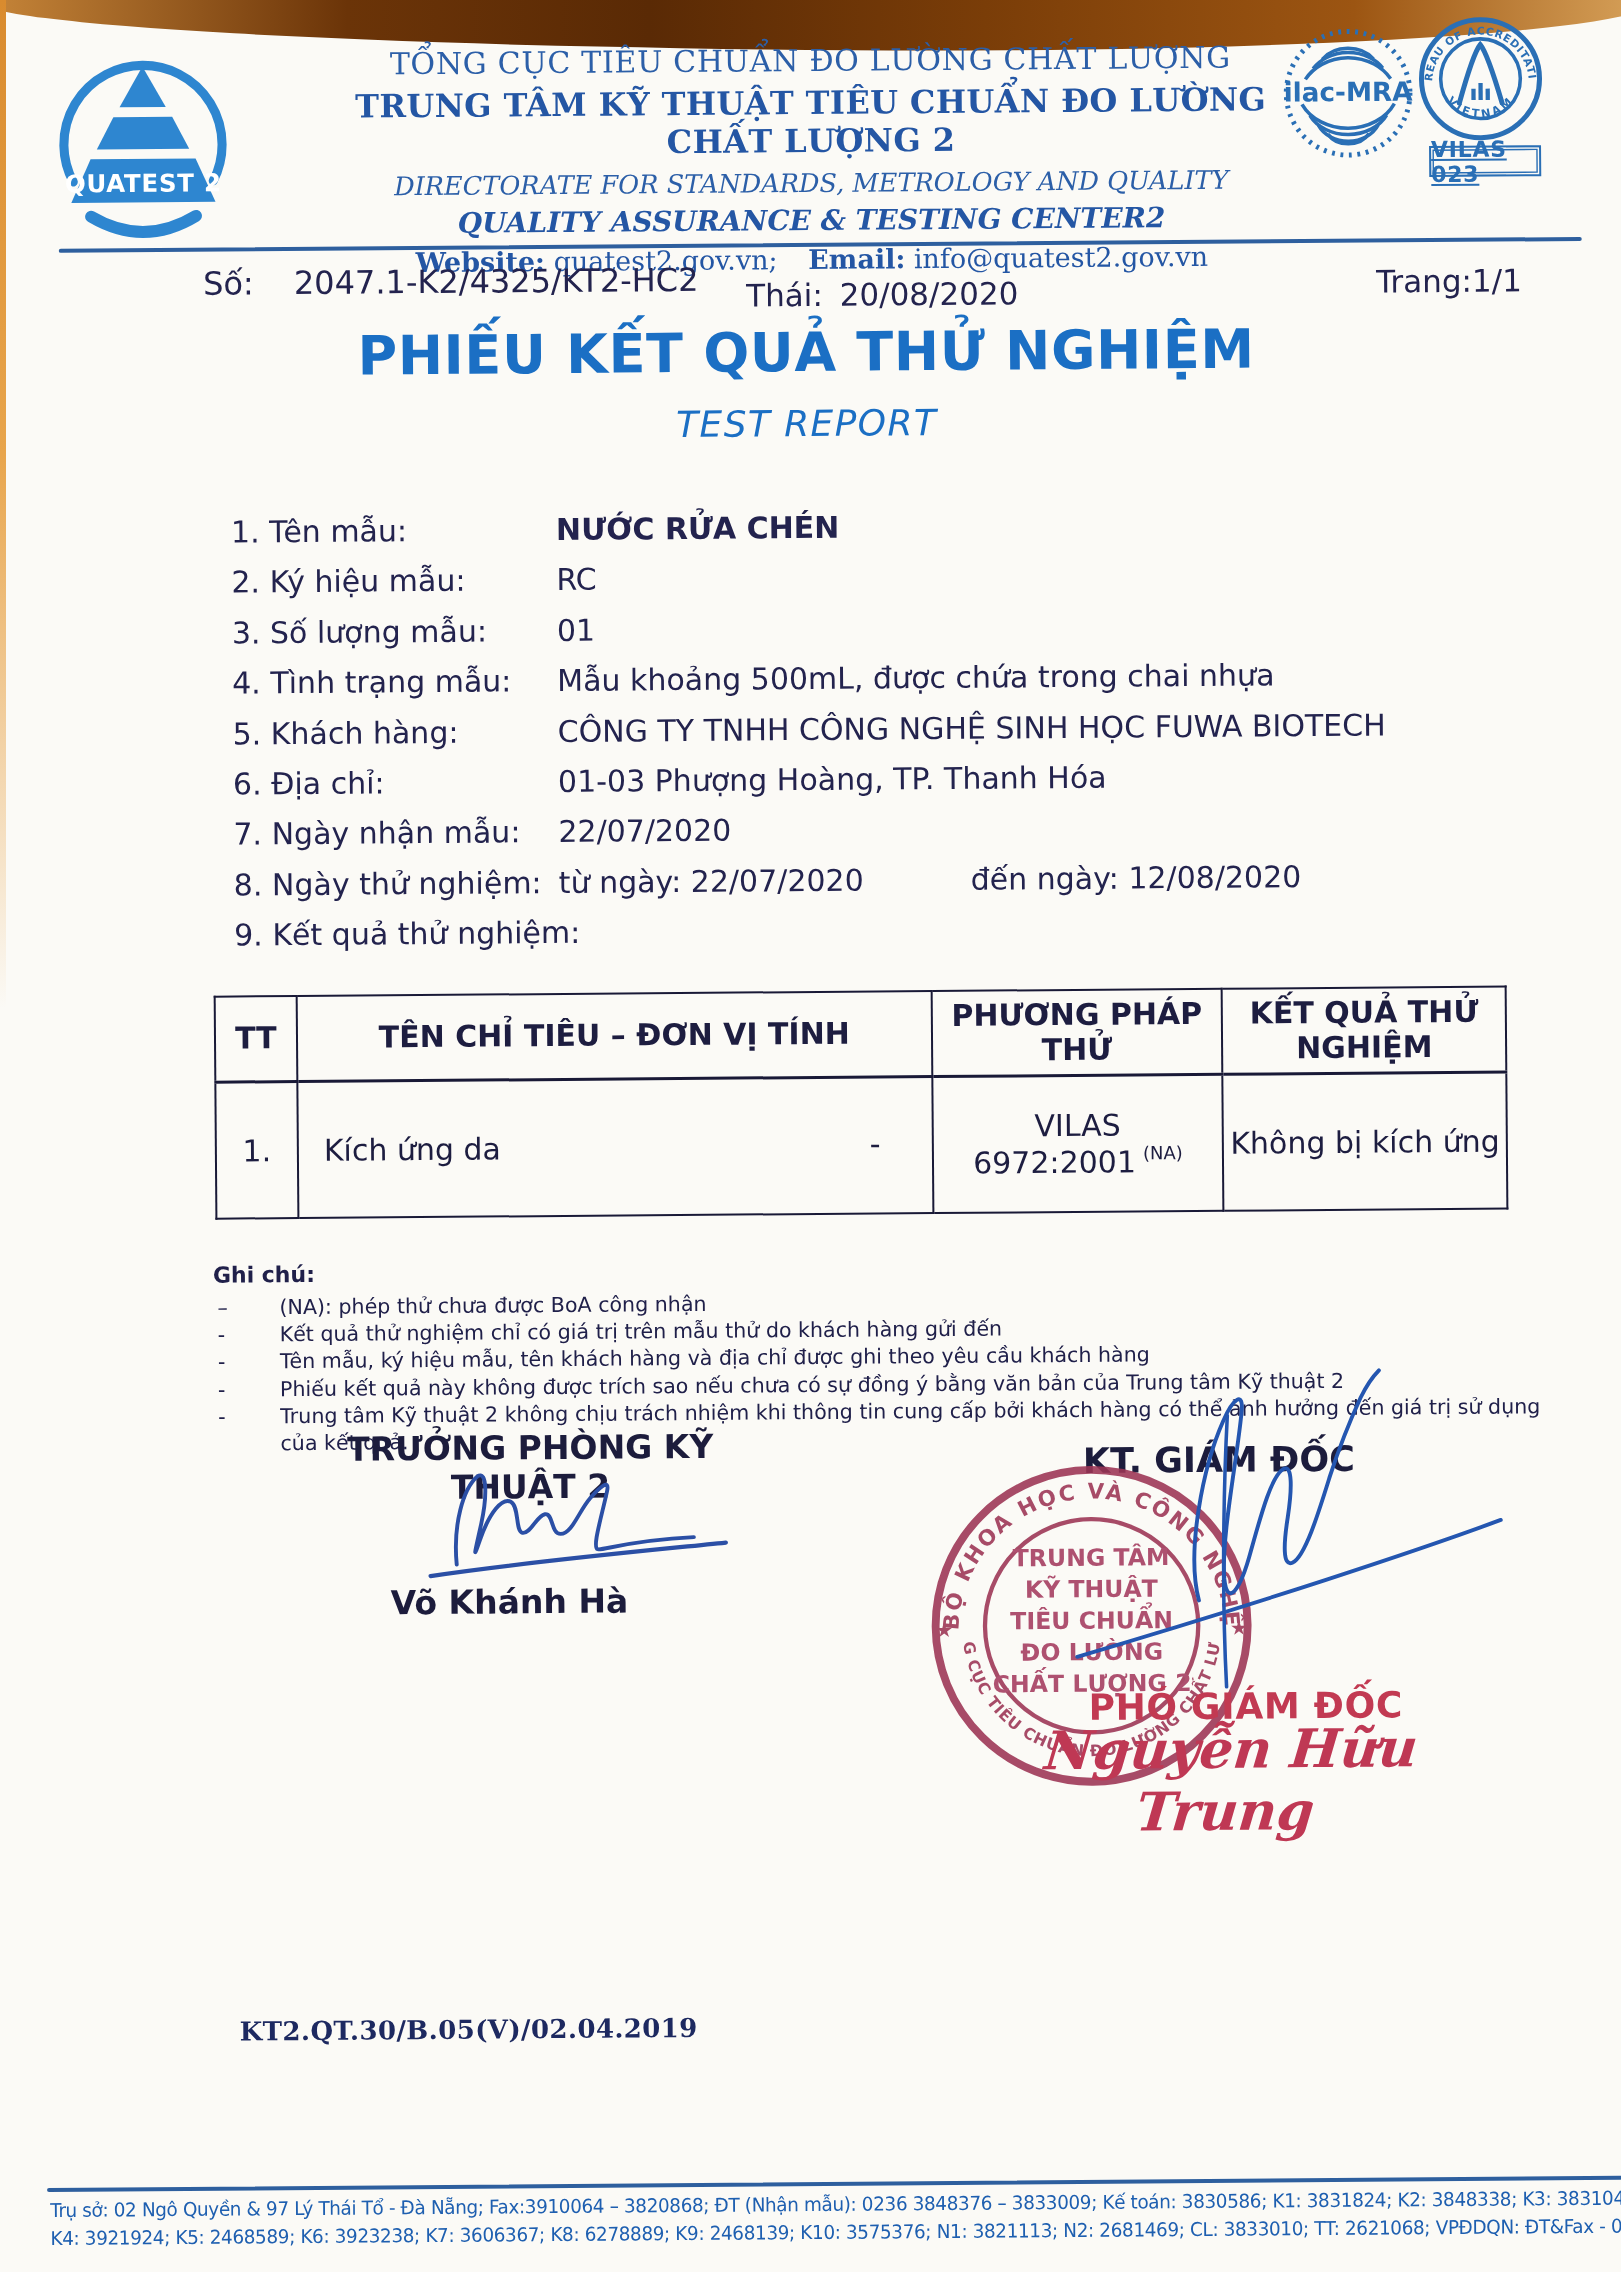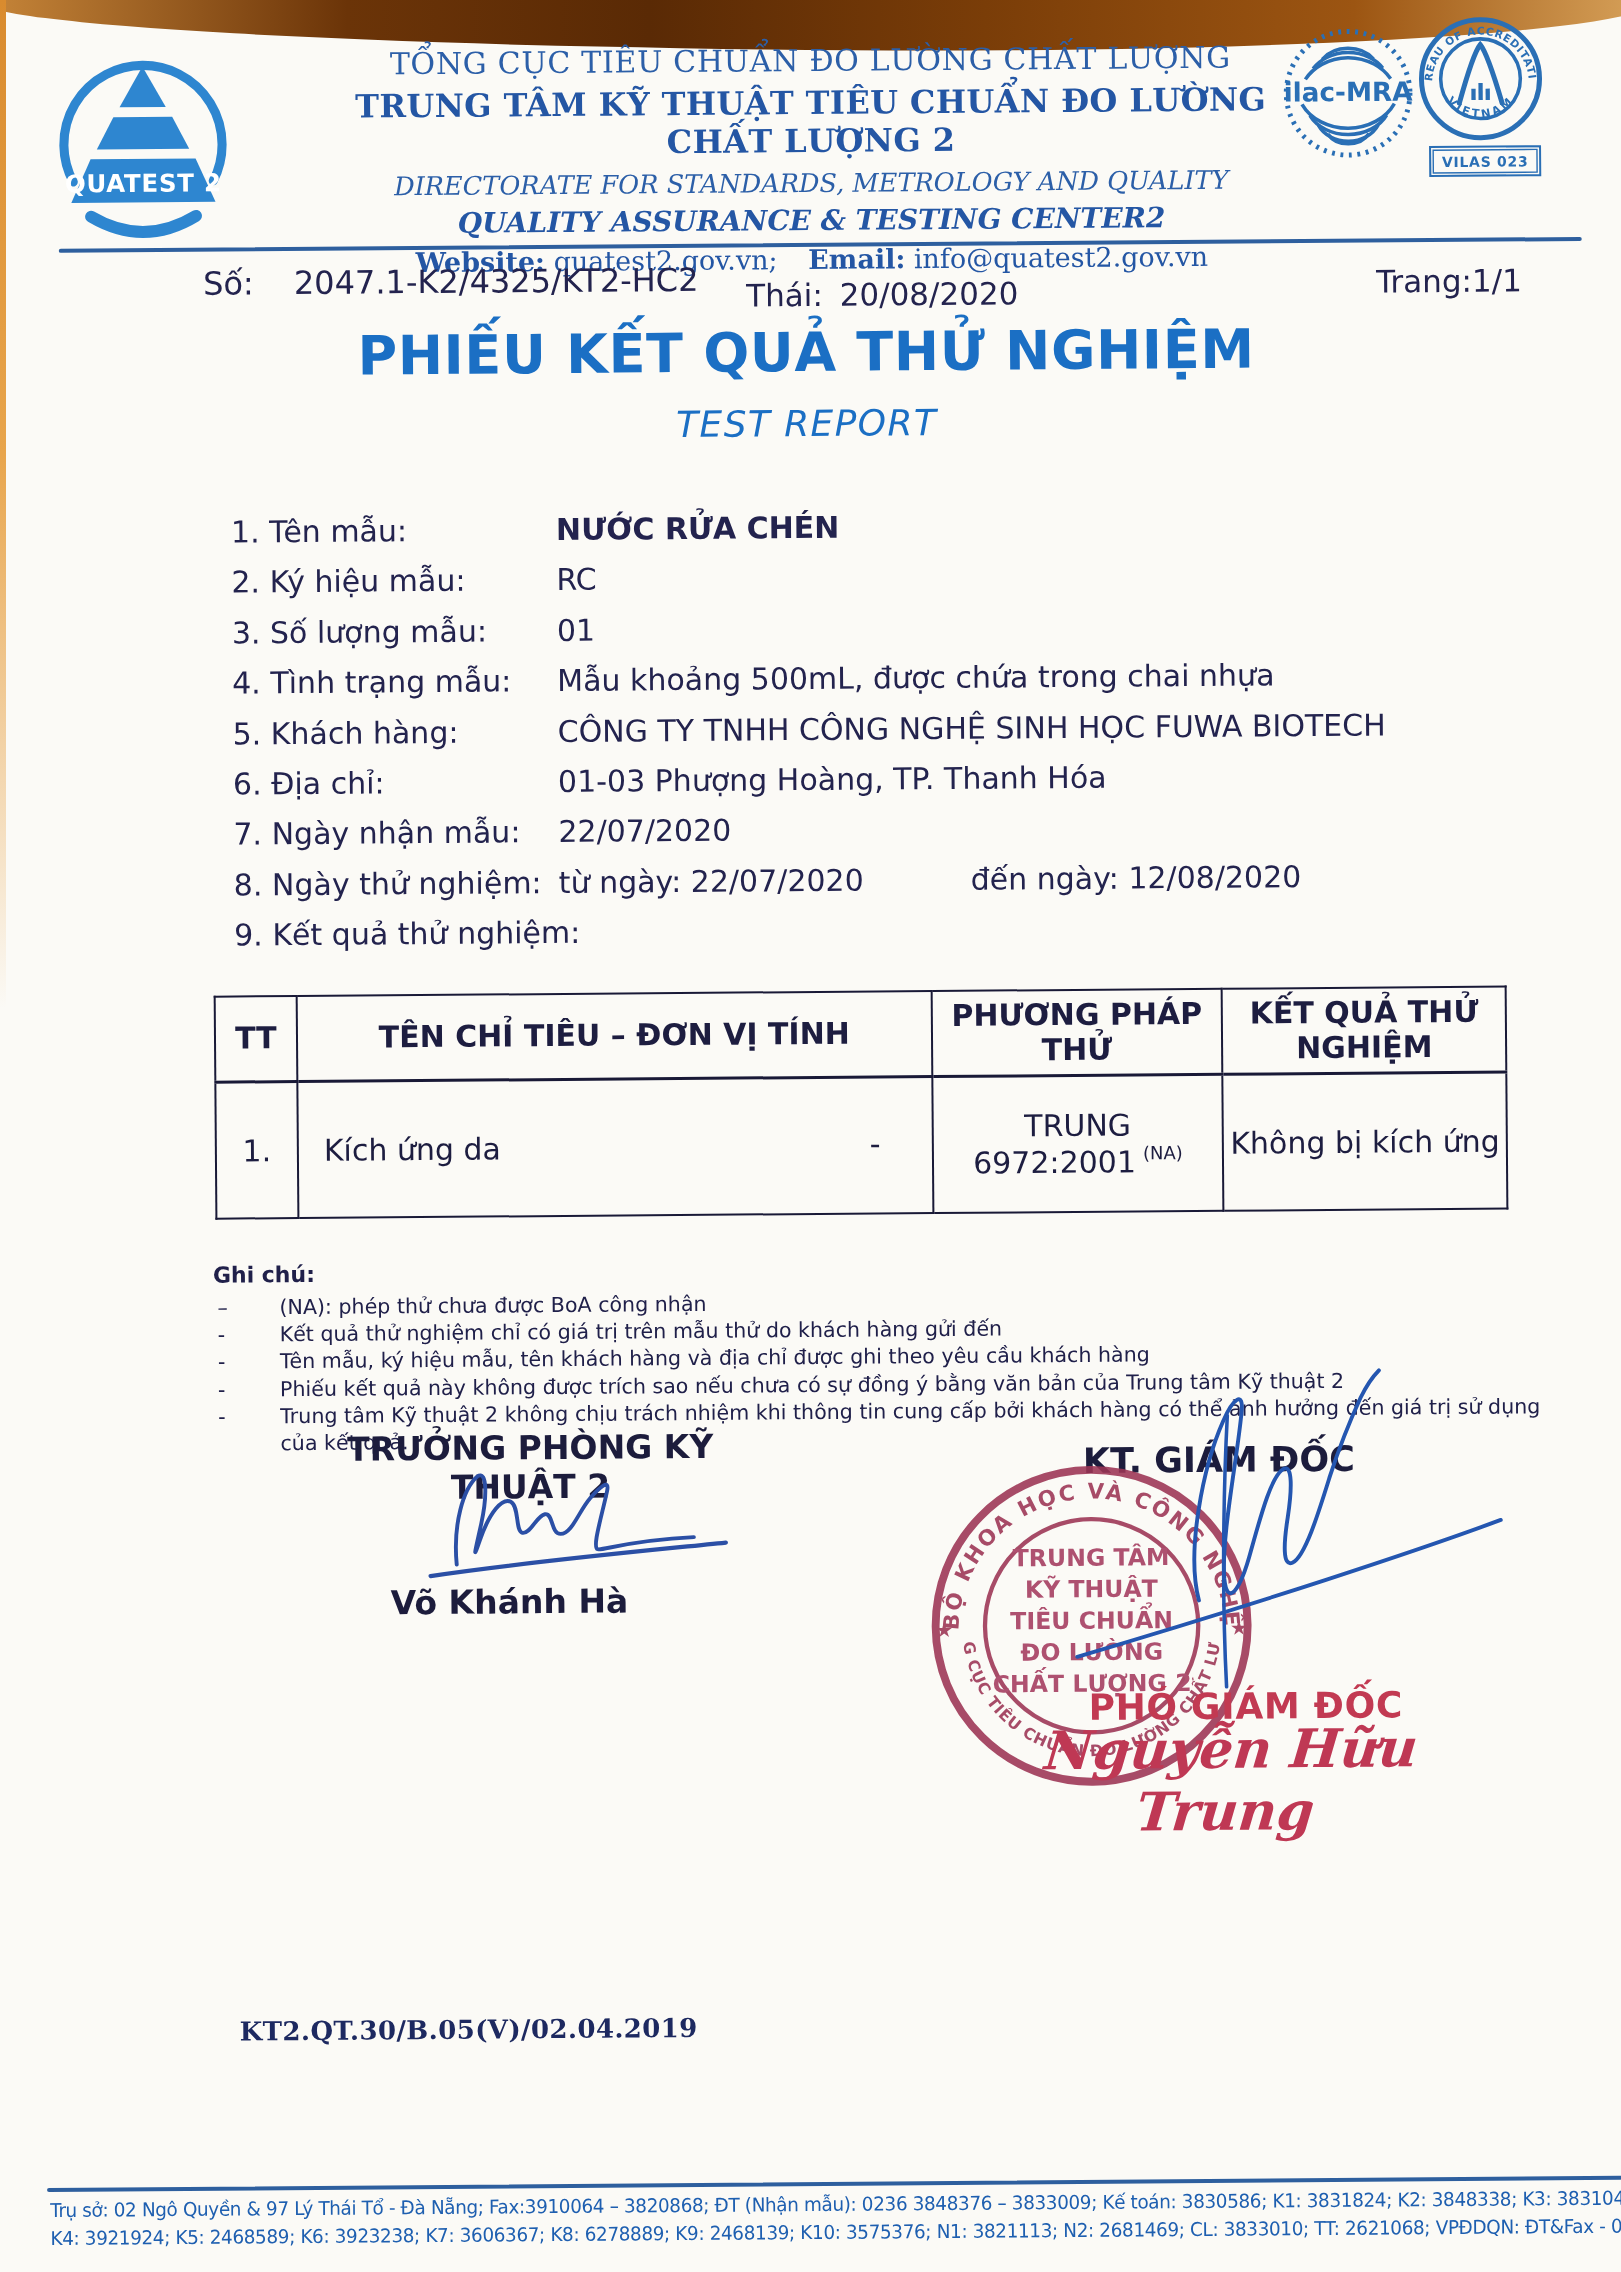--- a/index.html
+++ b/index.html
@@ -18,21 +18,21 @@
 
   
   .org{left:334px;top:43px;width:966px;text-align:center;color:#2c5fa8;}
   .org-l1{font-size:30px;letter-spacing:0.7px;}
   .org-l2{font-size:32px;font-weight:bold;color:#2456a4;margin-top:5.7px;letter-spacing:0.4px;}
   .org-l3{font-size:25.6px;font-style:italic;margin-top:8.5px;color:#2c5fa8;}
   .org-l4{font-size:28px;font-style:italic;font-weight:bold;margin-top:5.7px;color:#2456a4;}
   .org-l5{font-size:27px;margin-top:7px;color:#2456a4;}
   .org-l5 b{font-weight:bold;}
   .vilas{left:1435px;top:151px;width:108px;height:27px;border:2.1px solid #2a6fb5;box-shadow:inset 0 0 0 1.4px #fbfaf6, inset 0 0 0 2.8px #2a6fb5;
-    display:flex;align-items:center;justify-content:center;font-size:14px;font-weight:bold;color:#2a6fb5;letter-spacing:0.7px;}
+    display:flex;align-items:center;justify-content:center;font-size:22px;font-weight:bold;color:#2a6fb5;letter-spacing:0.7px;text-decoration:underline;}
 
   .rule{height:3.6px;background:#2e5f9e;border-radius:2.1px;}
 
   .meta{font-size:32px;color:#23234e;}
   .title-vi{left:0;width:1621px;top:321px;text-align:center;font-size:54px;font-weight:bold;color:#1b6fc4;letter-spacing:0.7px;}
   .title-en{left:0;width:1621px;top:403px;text-align:center;font-size:36px;font-style:italic;font-weight:500;color:#1b6fc4;letter-spacing:1.4px;}
 
   .info{left:234px;top:510px;width:1278px;}
   .info-row{display:flex;margin-bottom:15px;font-size:30px;line-height:1.18;color:#23234e;}
   .info-label{width:325px;flex:none;}
@@ -200,21 +200,21 @@
       </tr>
       <tr>
         <td class="c">1.</td>
         <td>
           <div class="name-cell">
             <span>Kích ứng da</span>
             <span class="unit-dash">-</span>
           </div>
         </td>
         <td class="c">
-          <span>TRUNG 6972:2001</span><sup class="na">(NA)</sup>
+          <span>VILAS 6972:2001</span><sup class="na">(NA)</sup>
         </td>
         <td class="c">Không bị kích ứng</td>
       </tr>
     </tbody>
       </table>
 
     <div class="abs notes">
       <div class="notes-title">Ghi chú:</div>
       <div class="note-row">
         <span class="note-dash">–</span>

